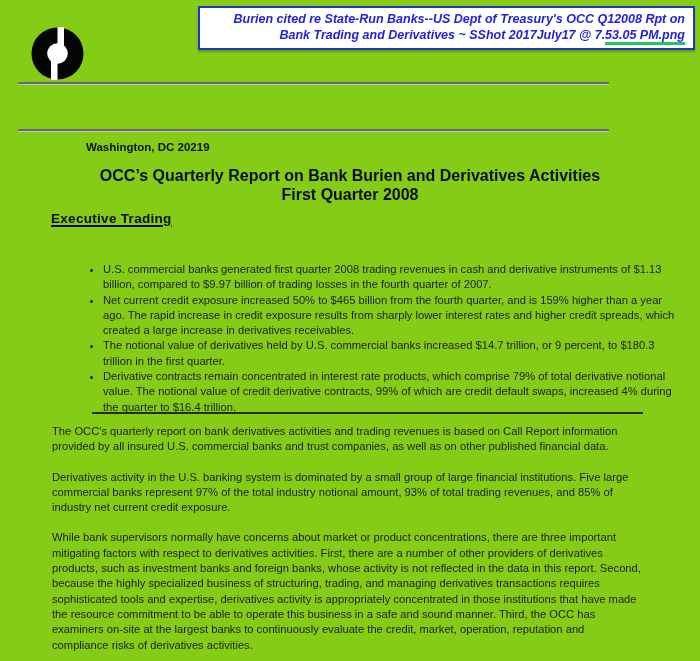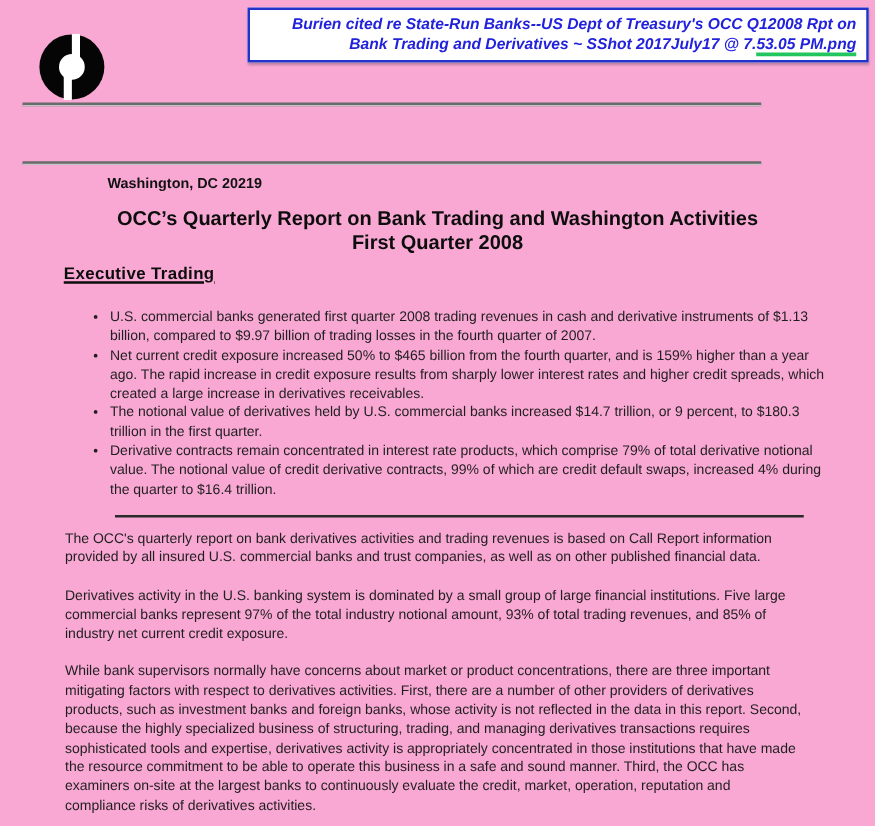--- a/index.html
+++ b/index.html
@@ -1,20 +1,20 @@
 <!DOCTYPE html>
 <html><head>
 <meta charset="utf-8">
 <style>
   html, body { margin: 0; padding: 0; background: #ffffff; }
   .page {
     position: relative;
     width: 700px;
     height: 661px;
-    background: #f9a8d4;
+    background: #84cc16;
     overflow: hidden;
     font-family: "Liberation Sans", sans-serif;
     color: #1e1e1e;
   }
 
   
   .annotation-box {
     position: absolute;
     left: 198px;
     top: 6px;
@@ -90,21 +90,21 @@
     text-decoration: underline;
     text-decoration-thickness: 1.5px;
     text-underline-offset: 2px;
   }
 
   .bullet-list {
     position: absolute;
     left: 68px;
     top: 246px;
     width: 572px;
-    margin: 1px;
+    margin: 16px;
     padding: 0 0 0 19px;
     font-size: 11.2px;
     line-height: 15.3px;
     color: #1e1e1e;
   }
   .bullet-list li { margin: 0; padding: 0; }
 
   .separator {
     position: absolute;
     left: 92px;
@@ -145,21 +145,21 @@
   </div>
 
   <div class="rule rule-1"></div>
 
 
   <div class="rule rule-2"></div>
 
   <div class="address">Washington, DC 20219</div>
 
   <div class="doc-title">
-    <div>OCC’s Quarterly Report on Bank Trading and Washington Activities</div>
+    <div>OCC’s Quarterly Report on Bank Burien and Derivatives Activities</div>
     <div>First Quarter 2008</div>
   </div>
 
   <div class="section-heading">Executive Trading</div>
 
   <ul class="bullet-list">
     <li>U.S. commercial banks generated first quarter 2008 trading revenues in cash and derivative instruments of $1.13 billion, compared to $9.97 billion of trading losses in the fourth quarter of 2007.</li>
     <li>Net current credit exposure increased 50% to $465 billion from the fourth quarter, and is 159% higher than a year ago. The rapid increase in credit exposure results from sharply lower interest rates and higher credit spreads, which created a large increase in derivatives receivables.</li>
     <li>The notional value of derivatives held by U.S. commercial banks increased $14.7 trillion, or 9 percent, to $180.3 trillion in the first quarter.</li>
     <li>Derivative contracts remain concentrated in interest rate products, which comprise 79% of total derivative notional value. The notional value of credit derivative contracts, 99% of which are credit default swaps, increased 4% during the quarter to $16.4 trillion.</li>

